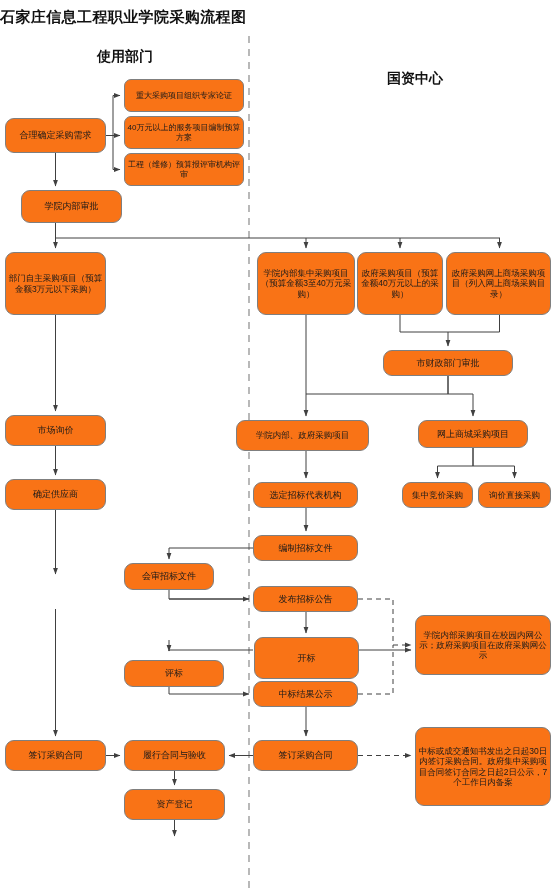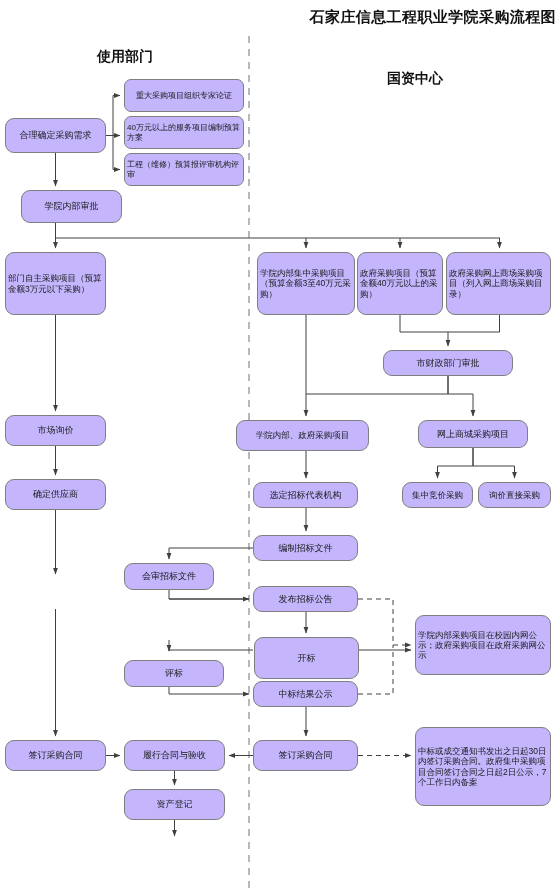--- a/index.html
+++ b/index.html
@@ -1,32 +1,32 @@
 <!DOCTYPE html>
 <html><head>
 <meta charset="utf-8">
 <style>
   html,body{margin:0;padding:0;background:#ffffff;}
   body{width:556px;height:890px;position:relative;overflow:hidden;
        font-family:"Liberation Sans","DejaVu Sans",sans-serif;color:#1a1a1a;}
   #chart-root{position:absolute;left:0;top:0;width:556px;height:890px;}
   svg{position:absolute;left:0;top:0;width:556px;height:890px;}
   .title{
-    position:absolute;left:0;top:8px;width:556px;text-align:right;
+    position:absolute;left:0;top:8px;width:556px;text-align:left;
     font-size:15px;font-weight:bold;letter-spacing:.4px;color:#111;
   }
   .lane-head{
     position:absolute;font-size:14px;font-weight:bold;color:#111;
     text-align:center;
   }
   .node{
     position:absolute;box-sizing:border-box;
-    border:1px solid #7f7f7f;background:#c4b5fd;
+    border:1px solid #7f7f7f;background:#f97316;
     display:flex;align-items:center;justify-content:center;
-    line-height:1.18;
+    text-align:center;line-height:1.18;
     color:#1a1a1a;padding:1px 2px;
   }
   .rnd{border-radius:9px;}
   .rnd-sm{border-radius:7px;}
   .f9{font-size:9px;}
   .f85{font-size:8.5px;}
   .f8{font-size:8px;}
 </style>
 </head>
 <body>

